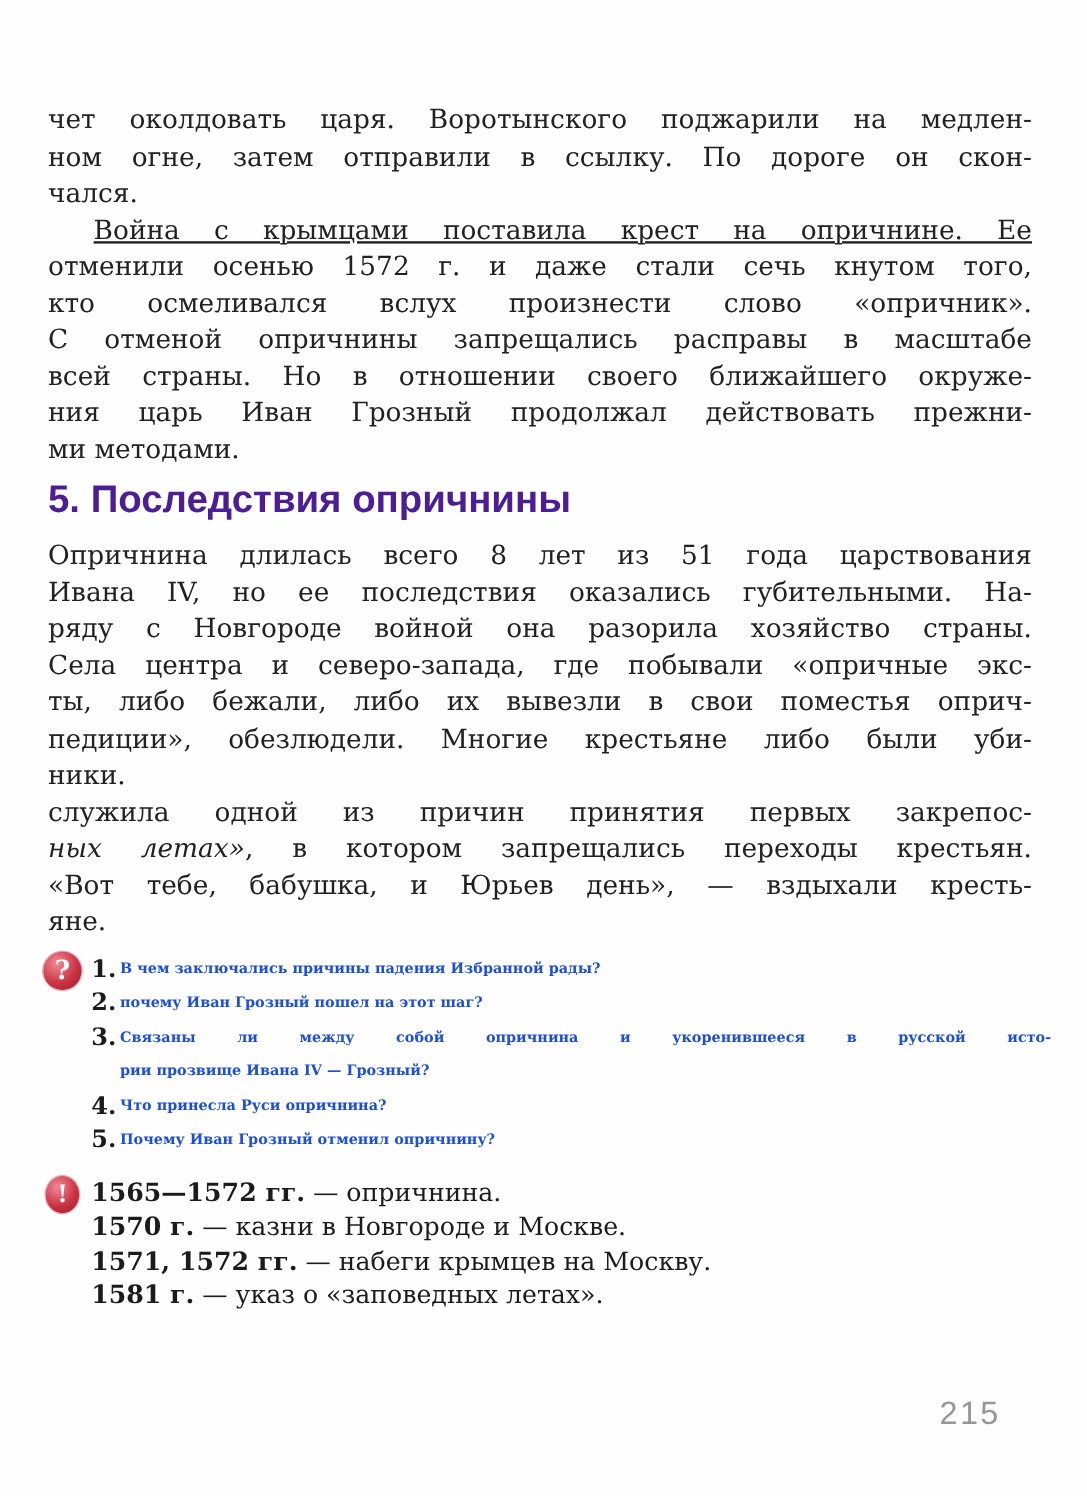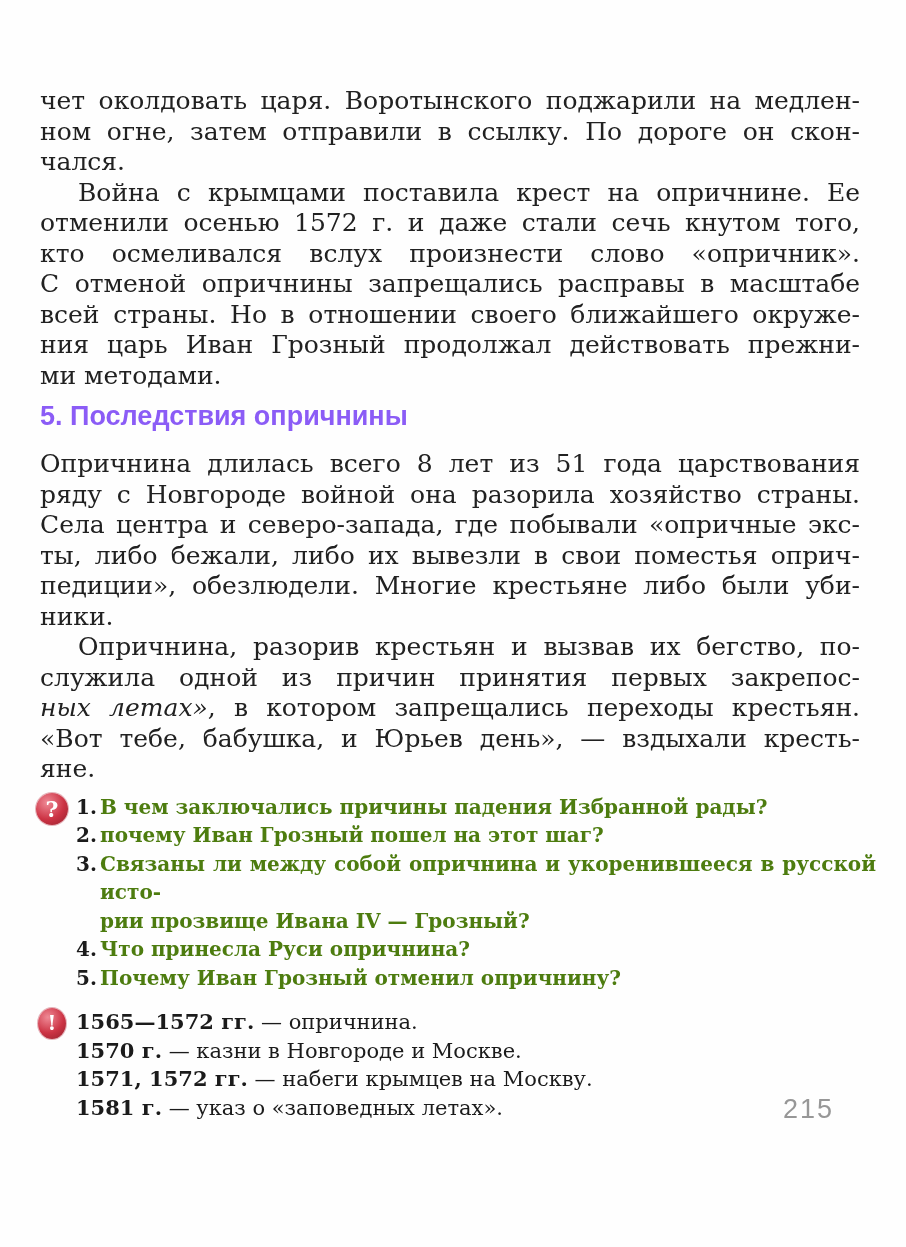--- a/index.html
+++ b/index.html
@@ -8,35 +8,35 @@
     width: 906px;
     height: 1247px;
     margin: 0 auto;
     background: #fefefe;
     color: #212121;
     font-family: "DejaVu Serif", "Liberation Serif", serif;
     overflow: hidden;
   }
   .bodytext { padding: 86px 46px 0 40px; }
   .bline {
-    font-size: 25px;
+    font-size: 22px;
     line-height: 30.5px;
     white-space: normal;
   }
   .jl { text-align: justify; text-align-last: justify; }
   .ll { text-align: right; text-align-last: left; }
-  .ind { text-indent: 38px; }
+  .ind { text-indent: 38px; text-decoration: underline; }
   .ital { font-style: italic; }
   .section-heading {
     margin: 8px 0 16px 0;
     font-family: "Liberation Sans", "DejaVu Sans", sans-serif;
     font-weight: bold;
-    font-size: 27px;
+    font-size: 32px;
     line-height: 34px;
-    color: #8b5cf6;
+    color: #4c1d95;
   }
   
   .q-section {
     display: flex;
     align-items: flex-start;
     margin-top: 8px;
     padding-left: 36px;
     padding-right: 30px;
   }
   .q-icon, .d-icon {
@@ -59,40 +59,40 @@
     flex: 0 0 auto;
     width: 24px;
     font-weight: bold;
     font-size: 20px;
     line-height: 28.5px;
     color: #1b1b1b;
   }
   .q-lines { flex: 1 1 auto; }
   .q-line {
     font-weight: bold;
-    font-size: 20px;
+    font-size: 12px;
     line-height: 28.5px;
-    color: #4d7c0f;
+    color: #1d4ed8;
   }
   
   .d-section {
     display: flex;
     align-items: flex-start;
     margin-top: 16px;
     padding-left: 38px;
     padding-right: 30px;
   }
   .d-icon { width: 28px; height: 31px; font-size: 20px; line-height: 31px; }
   .d-list { margin-left: 10px; flex: 1 1 auto; }
   .d-item { font-size: 21px; line-height: 28.5px; color: #1b1b1b; }
   .d-years { font-weight: bold; }
   .d-event { font-weight: normal; margin-top: 37px; }
   .page-number {
     position: absolute;
-    top: 1094px;
+    top: 1163px;
     right: 72px;
     font-family: "Liberation Sans", "DejaVu Sans", sans-serif;
     font-size: 27px;
     letter-spacing: 2px;
     color: #979797;
     margin-left: 11px;
   }
 </style>
 </head>
 <body>
@@ -114,29 +114,29 @@
       <div class="bline jl">С отменой опричнины запрещались расправы в масштабе</div>
       <div class="bline jl">всей страны. Но в отношении своего ближайшего окруже-</div>
       <div class="bline jl">ния царь Иван Грозный продолжал действовать прежни-</div>
       <div class="bline ll">ми методами.</div>
     </div>
 
     <div class="section-heading">5. Последствия опричнины</div>
 
     <div>
       <div class="bline jl">Опричнина длилась всего 8 лет из 51 года царствования</div>
+      <div class="bline jl">Ивана IV, но ее последствия оказались губительными. На-</div>
       <div class="bline jl">ряду с Новгороде войной она разорила хозяйство страны.</div>
       <div class="bline jl">Села центра и северо-запада, где побывали «опричные экс-</div>
       <div class="bline jl">ты, либо бежали, либо их вывезли в свои поместья оприч-</div>
       <div class="bline jl">педиции», обезлюдели. Многие крестьяне либо были уби-</div>
       <div class="bline ll">ники.</div>
     </div>
 
     <div>
-      <div class="bline jl ind">Опричнина, разорив крестьян и вызвав их бегство, по-</div>
       <div class="bline jl">служила одной из причин принятия первых закрепос-</div>
       <div class="bline jl"><span class="ital">ных летах»</span><span>, в котором запрещались переходы крестьян.</span></div>
       <div class="bline jl">«Вот тебе, бабушка, и Юрьев день», — вздыхали кресть-</div>
       <div class="bline ll">яне.</div>
     </div>
   </div>
 
   <div class="q-section">
     <div class="q-icon">?</div>
     <div class="q-list">

